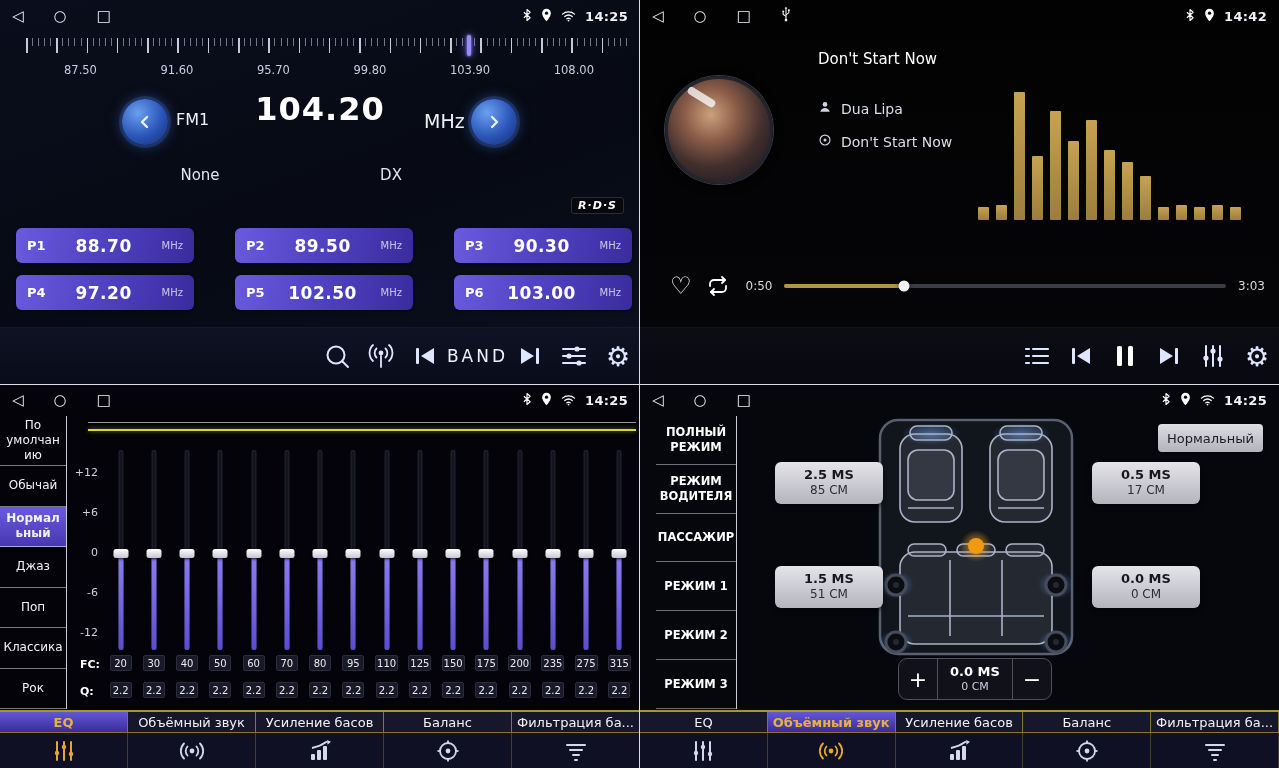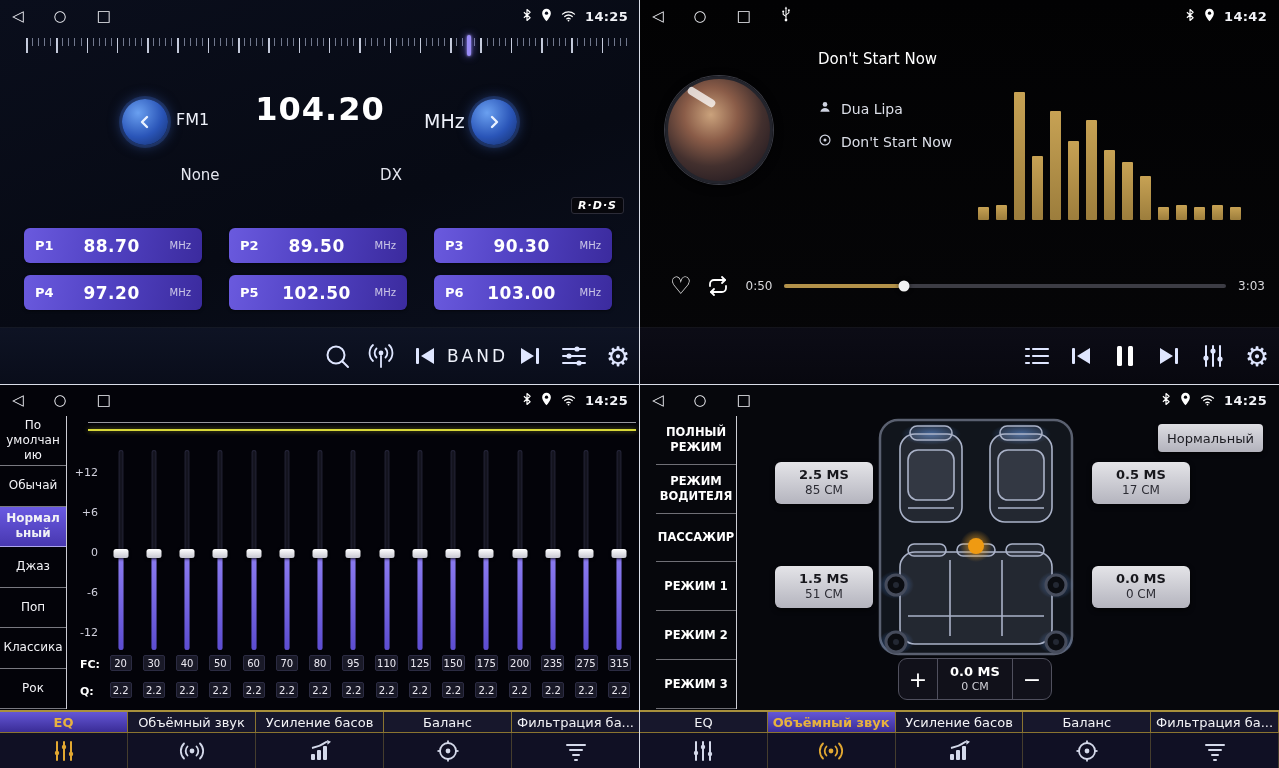--- a/index.html
+++ b/index.html
@@ -38,21 +38,21 @@
     box-shadow:0 0 0 3px rgba(70,120,230,.22),0 0 14px rgba(70,120,230,.55);
     display:flex;align-items:center;justify-content:center;cursor:pointer}
   .bandlabel{position:absolute;left:176px;top:110px;font-size:16px;color:#eef1fa}
   .bigfreq{position:absolute;left:228px;top:90px;width:184px;text-align:center;font-size:32px;font-weight:bold;color:#fff;letter-spacing:1px}
   .mhzlabel{position:absolute;left:424px;top:110px;font-size:19px;color:#eef1fa}
   .modelabel{position:absolute;top:166px;font-size:15px;color:#e4e6ef}
   #nonelabel{left:152px;width:96px;text-align:center}
   #dxlabel{left:356px;width:70px;text-align:center}
   .rdsbadge{position:absolute;right:16px;top:197px;background:#07070c;border:1px solid #2c2c38;color:#fff;
     font-size:11px;font-weight:bold;font-style:italic;padding:1px 6px;border-radius:3px;letter-spacing:1px}
-  .presets{position:absolute;left:24px;top:228px;width:592px;display:grid;grid-template-columns:repeat(3,178px);gap:12px 27px}
+  .presets{position:absolute;left:16px;top:228px;width:592px;display:grid;grid-template-columns:repeat(3,178px);gap:12px 41px}
   .preset-btn{height:35px;border-radius:6px;display:flex;align-items:center;padding:0 11px;cursor:pointer;
     background:linear-gradient(100deg,#6a5ade 0%,#5243c4 45%,#3b2b9e 100%);box-shadow:0 1px 3px rgba(0,0,0,.5)}
   .preset-id{font-size:13px;font-weight:bold;color:#fff}
   .preset-freq{flex:1;text-align:center;font-size:17px;font-weight:bold;color:#fff;letter-spacing:.5px}
   .preset-unit{font-size:10px;color:rgba(255,255,255,.72)}
   .toolbar{position:absolute;left:0;right:0;bottom:0;height:57px;display:flex;align-items:center;justify-content:flex-end;
     background:linear-gradient(180deg,#0e1324,#090d1a);border-top:1px solid rgba(255,255,255,.05)}
   .tbicon{display:flex;align-items:center;justify-content:center;width:44px;height:44px;cursor:pointer}
   .bandbtn{font-size:17px;letter-spacing:3px;color:#eef1fa;cursor:pointer}
   .gearglyph{font-size:27px;color:#dfe6ff;line-height:1}
@@ -120,21 +120,21 @@
   
   .smenu{position:absolute;left:16px;top:32px;bottom:59px;width:81px;display:flex;flex-direction:column;
     border-right:1px solid rgba(240,240,248,.85);z-index:4}
   .smode{flex:1;display:flex;align-items:center;justify-content:center;text-align:center;color:#fff;
     font-weight:bold;font-size:11.5px;line-height:1.3;border-bottom:1px solid rgba(240,240,248,.45);
     padding:2px 3px;cursor:pointer}
   .profilebtn{position:absolute;right:16px;top:40px;width:105px;height:28px;border-radius:4px;
     background:linear-gradient(180deg,#dddde2,#b2b2bc);color:#1c1c22;font-size:13px;display:flex;
     align-items:center;justify-content:center;box-shadow:0 2px 4px rgba(0,0,0,.6);cursor:pointer}
   .cargraphic{position:absolute;left:238px;top:34px;width:196px;height:238px}
-  .delaybox{position:absolute;width:98px;height:42px;border-radius:6px;
+  .delaybox{position:absolute;width:108px;height:42px;border-radius:6px;
     background:linear-gradient(180deg,#e4e4e8,#b4b4bе);background:linear-gradient(180deg,#e4e4e8,#b4b4be);
     box-shadow:0 2px 5px rgba(0,0,0,.65);display:flex;flex-direction:column;align-items:center;
     justify-content:center;gap:1px;cursor:pointer}
   .dms{font-size:13px;font-weight:bold;color:#17171c;line-height:1.15}
   .dcm{font-size:12px;color:#2c2c34;line-height:1.15}
   #dbox-fl{left:135px;top:78px}#dbox-fr{left:452px;top:78px}#dbox-rl{left:135px;top:182px}#dbox-rr{left:452px;top:182px}
   .stepper{position:absolute;left:258px;top:274px;width:154px;height:42px;border-radius:9px;
     background:rgba(18,18,28,.92);border:1px solid #50505e;display:flex;align-items:stretch}
   .stepbtn{width:38px;display:flex;align-items:center;justify-content:center;font-size:22px;color:#fff;cursor:pointer}
   .stepval{flex:1;display:flex;flex-direction:column;align-items:center;justify-content:center;gap:1px;
@@ -166,20 +166,28 @@
             <circle cx="10" cy="13.6" r="1.2" fill="#fff" stroke="none"></circle>
           </svg></span>
       <span class="time">14:25</span>
     </div>
   </div>
 
   <div class="ruler">
     <div class="ticks"></div>
     <div class="findicator"></div>
   </div>
+  <div class="scalerow" id="radio-scale">
+      <div class="scale-label">87.50</div>
+      <div class="scale-label">91.60</div>
+      <div class="scale-label">95.70</div>
+      <div class="scale-label">99.80</div>
+      <div class="scale-label">103.90</div>
+      <div class="scale-label">108.00</div>
+    </div>
 
   <div class="freqbtn" style="left:122px">
     <svg width="18" height="18" viewBox="0 0 18 18" fill="none" stroke="#eaf2ff" stroke-width="2.4" stroke-linecap="round" stroke-linejoin="round">
         <polyline points="11,4 6,9 11,14"></polyline>
       </svg>
   </div>
   <div class="bandlabel">FM1</div>
   <div class="bigfreq">104.20</div>
   <div class="mhzlabel">MHz</div>
   <div class="freqbtn" style="left:471px">

